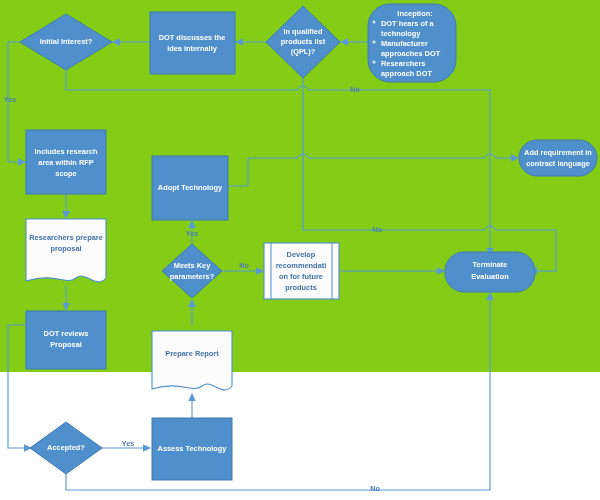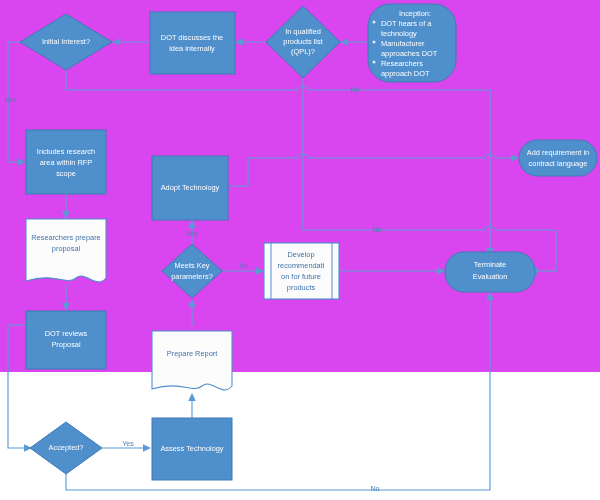--- a/index.html
+++ b/index.html
@@ -10,21 +10,22 @@
   body {
     width: 600px;
     height: 500px;
     font-family: "Liberation Sans", sans-serif;
     overflow: hidden;
   }
   #flow-root {
     position: relative;
     width: 600px;
     height: 372px;
-    background: #d946ef;
+    background: #84cc16;
+    font-weight: bold;
   }
   svg#flow-svg {
     display: block;
     width: 600px;
     height: 500px;
   }
   .node-fill-solid {
     fill: #4E8FCC;
     stroke: #3E7BB5;
     stroke-width: 1;

